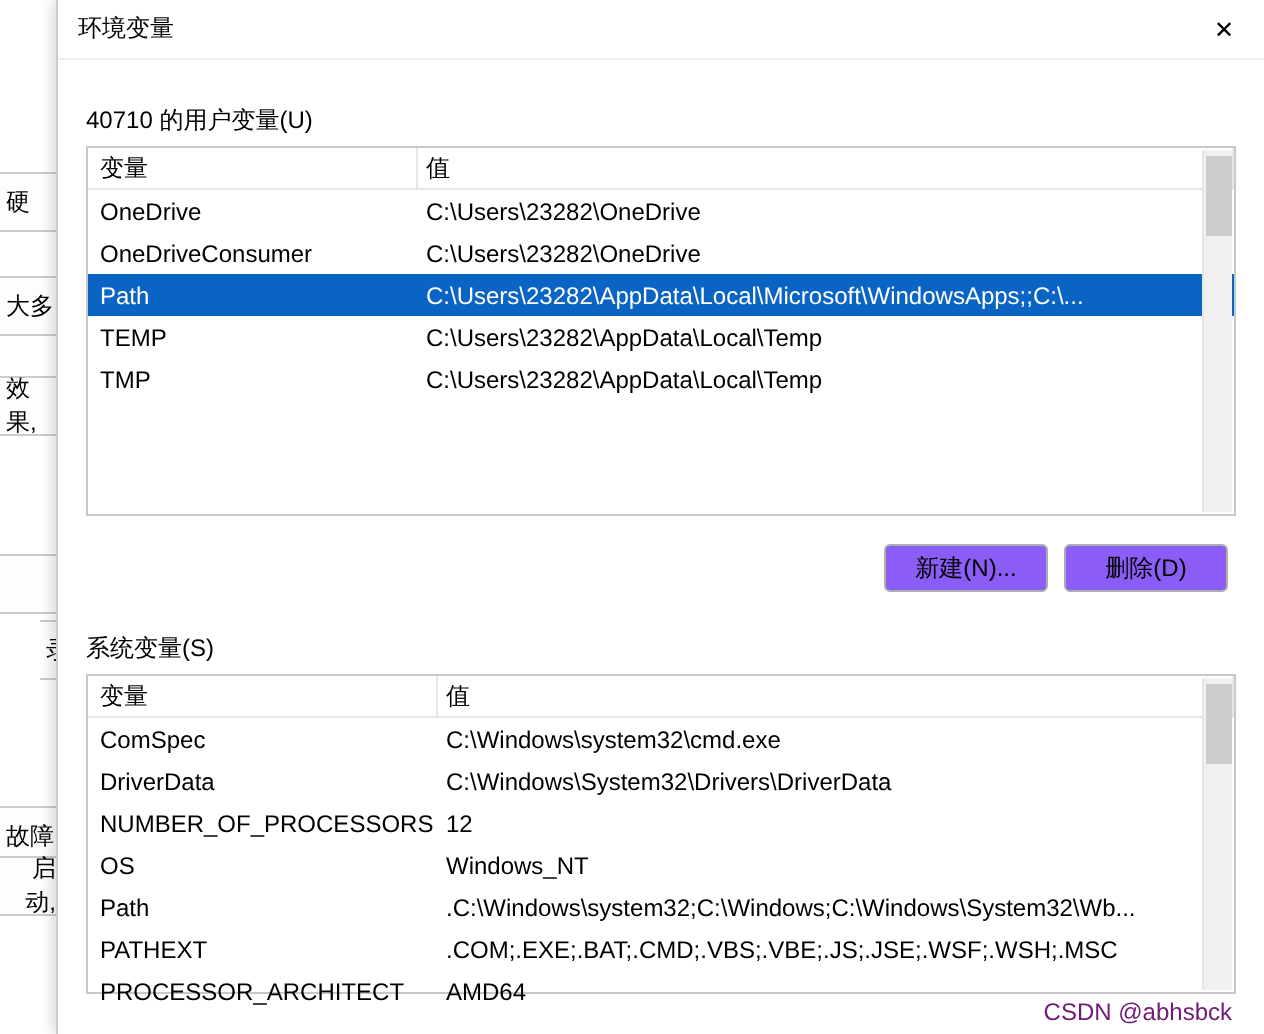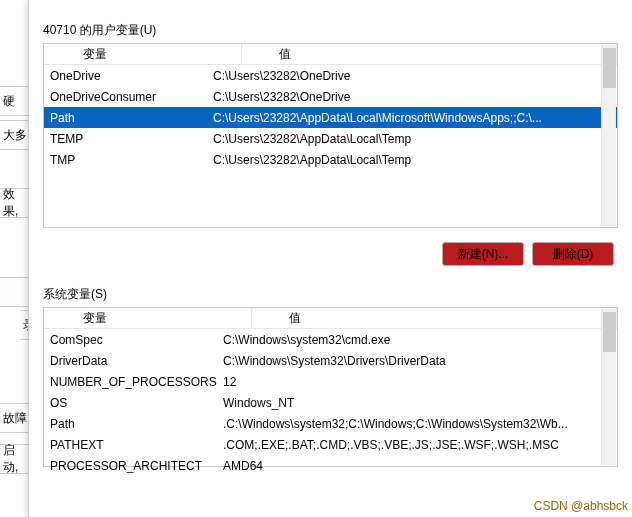--- a/index.html
+++ b/index.html
@@ -2,75 +2,81 @@
 <html><head>
 <meta charset="utf-8">
 <style>
   * { box-sizing: border-box; margin: 0; padding: 0; font-family: "Microsoft YaHei", "Segoe UI", sans-serif; font-size: 12px; }
   body { width: 632px; height: 517px; background: #fff; overflow: hidden; position: relative; }
 
   
   .back-panel { position: absolute; left: 0; top: 0; width: 632px; height: 517px; background:#fff; }
   .back-btn { position:absolute; left:0; height:30px; width:28px; border-top:1px solid #ccc; border-bottom:1px solid #ccc; background:#fdfdfd; display:flex; align-items:center; padding-left:3px; color:#000; }
   .back-btn.h  { top:86px; }
-  .back-btn.d  { top:120px;text-align:right; }
+  .back-btn.d  { top:138px;text-align:right; }
   .back-btn.x  { top:188px; }
   .back-btn.z  { top:277px;padding-left:36px; }
   .back-btn.l  { top:310px;margin-left:20px; }
   .back-btn.g  { top:403px; }
-  .back-btn.q  { top:444px; }
+  .back-btn.q  { top:428px;text-align:right; }
 
   
   .dialog {
     position:absolute; left:28px; top:0; right:0; bottom:0;
     background:#fff; border-left:1px solid #ccc; box-shadow:-2px 0 6px rgba(0,0,0,0.15);
     display:flex; flex-direction:column;
   }
   .titlebar { height:30px; display:flex; align-items:center; justify-content:space-between; padding:0 8px 0 10px; border-bottom:1px solid #eee;}
   .close-x { width:24px; height:24px; display:flex; align-items:center; justify-content:center; font-size:14px; }
   .body { padding:8px 14px 0 14px; flex:1; overflow:hidden; display:flex; flex-direction:column; }
 
   .section-label { margin:14px 0 4px 0; font-size:12px; }
 
   .gridwrap { border:1px solid #c8c8c8; background:#fff; position:relative; }
   .gridhead, .row { display:flex; align-items:center; height:21px; }
   .gridhead { background:#fff; border-bottom:1px solid #e6e6e6; }
   .col-name { width:165px; padding-left:6px; white-space:nowrap; overflow:hidden; text-overflow:ellipsis; }
   .col-val { flex:1; padding-left:4px; white-space:nowrap; overflow:hidden; text-overflow:ellipsis; }
-  .gridhead .col-name, .gridhead .col-val { border-right:1px solid #e6e6e6; height:100%; display:flex; align-items:center;margin-left:33px;}
+  .gridhead .col-name, .gridhead .col-val { border-right:1px solid #e6e6e6; height:100%; display:flex; align-items:center;}
   .row { padding-left:0; }
   .row.selected { background:#0a64c4; color:#fff; }
   .user-grid .rows { padding-bottom:40px; }
   .user-grid { height:185px; }
   .sys-grid { height:160px; }
   .sb { position:absolute; top:1px; right:1px; bottom:1px; width:15px; background:#f0f0f0; border-left:1px solid #e6e6e6;}
   .sb-thumb { width:13px; background:#cdcdcd; margin:1px; height:40px; position:absolute; top:2px;}
 
   .btnrow { display:flex; justify-content:flex-end; gap:8px; margin:14px 4px 6px 0; }
-  .btn { min-width:82px; height:24px; border:1px solid #adadad; background:#b91c1c; border-radius:3px; display:flex; align-items:center; justify-content:center; cursor:default; }
+  .btn { min-width:82px; height:24px; border:1px solid #adadad; background:#8b5cf6; border-radius:3px; display:flex; align-items:center; justify-content:center; cursor:default; }
 
   
   .sys-grid .col-name { width:175px; }
 
-  .watermark { position:absolute; right:4px; bottom:4px; color:#a16207; font-size:12px; pointer-events:none;}
+  .watermark { position:absolute; right:16px; bottom:4px; color:#701a75; font-size:12px; pointer-events:none;}
 </style>
 </head>
 <body>
 
 <div class="back-panel">
   <div class="back-btn h">硬</div>
   <div class="back-btn d">大多</div>
   <div class="back-btn x">效果,</div>
   <div class="back-btn z">置文</div>
   <div class="back-btn l">录后</div>
   <div class="back-btn g">故障</div>
   <div class="back-btn q">启动,</div>
 </div>
 
 <div class="dialog">
+  <div class="titlebar">
+    <span>环境变量</span>
+    <div class="close-x">
+        <span>✕</span>
+      </div>
+  </div>
   <div class="body">
 
     <div class="section-label">40710 的用户变量(U)</div>
     <div class="gridwrap user-grid">
       <div class="gridhead">
         <div class="col-name">变量</div>
         <div class="col-val">值</div>
       </div>
       <div class="rows" id="user-rows">
           <div class="row">

